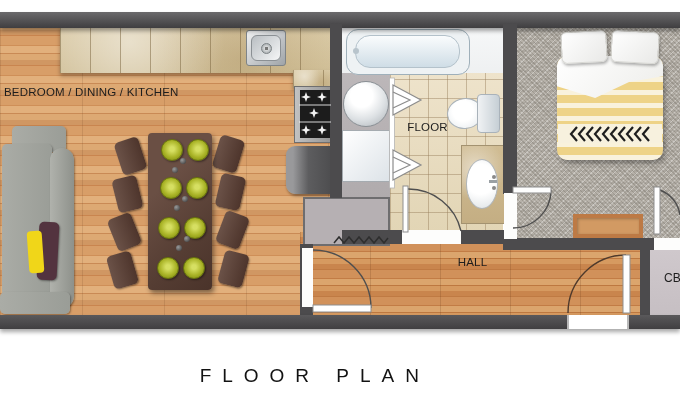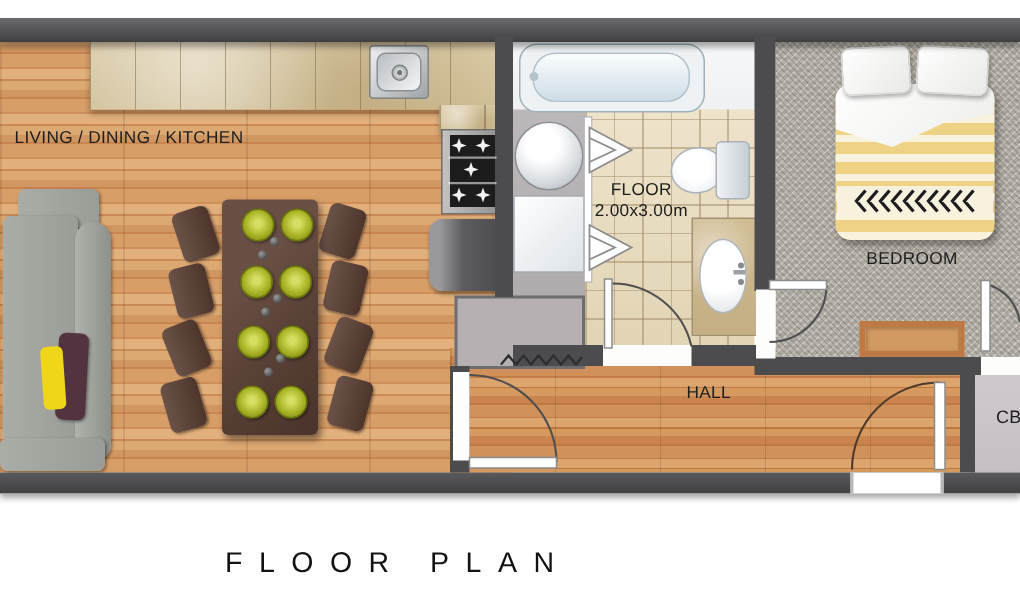--- a/index.html
+++ b/index.html
@@ -30,21 +30,21 @@
       radial-gradient(circle at 25% 35%, rgba(255,255,255,.45), rgba(0,0,0,0) 45%),
       radial-gradient(circle at 65% 70%, rgba(160,130,80,.30), rgba(0,0,0,0) 50%),
       linear-gradient(#dacaa6,#d0bf97);
       box-shadow:0 3px 4px rgba(0,0,0,.30);}
   .greyfloor{background:linear-gradient(#bcb7b9,#b0abad);}
   .cbfloor{background:linear-gradient(#cfc8cc,#c6bfc3);}
   .whitefloor{background:linear-gradient(#f7f8f9,#eef0f1);}
   
   .room-label{position:absolute;text-align:center;color:#1d1d1d;font-size:11.5px;
       line-height:14px;white-space:nowrap;letter-spacing:.2px;}
-  .title{position:absolute;text-align:left;color:#121212;font-size:19px;
+  .title{position:absolute;text-align:right;color:#121212;font-size:19px;
       letter-spacing:11px;white-space:nowrap;}
   
   .sofa{background:linear-gradient(90deg,#aaaca6,#9a9d97);border-radius:5px;
       box-shadow:1px 1px 2px rgba(0,0,0,.35);}
   .chair{position:absolute;width:25px;height:34px;border-radius:5px;
       background:linear-gradient(90deg,#6b5248,#4e352c);box-shadow:1px 1px 2px rgba(0,0,0,.45);}
   .plate{position:absolute;width:20px;height:20px;border-radius:50%;
       background:radial-gradient(circle at 50% 45%, #d6df62 15%, #aab427 55%, #7e8a12 90%);
       border:1px solid #69760c;box-shadow:1px 1px 2px rgba(0,0,0,.4);}
   .glass{position:absolute;width:6px;height:6px;border-radius:50%;
@@ -222,28 +222,26 @@
     </g>
 
     <g>
       <circle cx="494" cy="177" r="2" fill="#8a8a8a"></circle>
       <circle cx="494" cy="188" r="2" fill="#8a8a8a"></circle>
       <rect x="489" y="180" width="8" height="3" fill="#9aa0a4"></rect>
     </g>
   </svg>
 
   <div class="room-label" style="left:4px;top:85px;width:164px;">
-    <div>LIVING / DINING / KITCHEN</div>
+    <div>BEDROOM / DINING / KITCHEN</div>
   </div>
   <div class="room-label" style="left:385px;top:120px;width:85px;">
     <div>FLOOR</div>
-    <div>2.00x3.00m</div>
   </div>
   <div class="room-label" style="left:563px;top:166px;width:90px;">
-    <div>BEDROOM</div>
   </div>
   <div class="room-label" style="left:420px;top:255px;width:105px;">
     <div>HALL</div>
   </div>
   <div class="room-label" style="left:664px;top:271px;width:40px;text-align:left;font-size:12px;">
     <div>CB</div>
   </div>
 
   <div class="title" style="left:150px;top:365px;width:280px;">FLOOR PLAN</div>
 </div>

